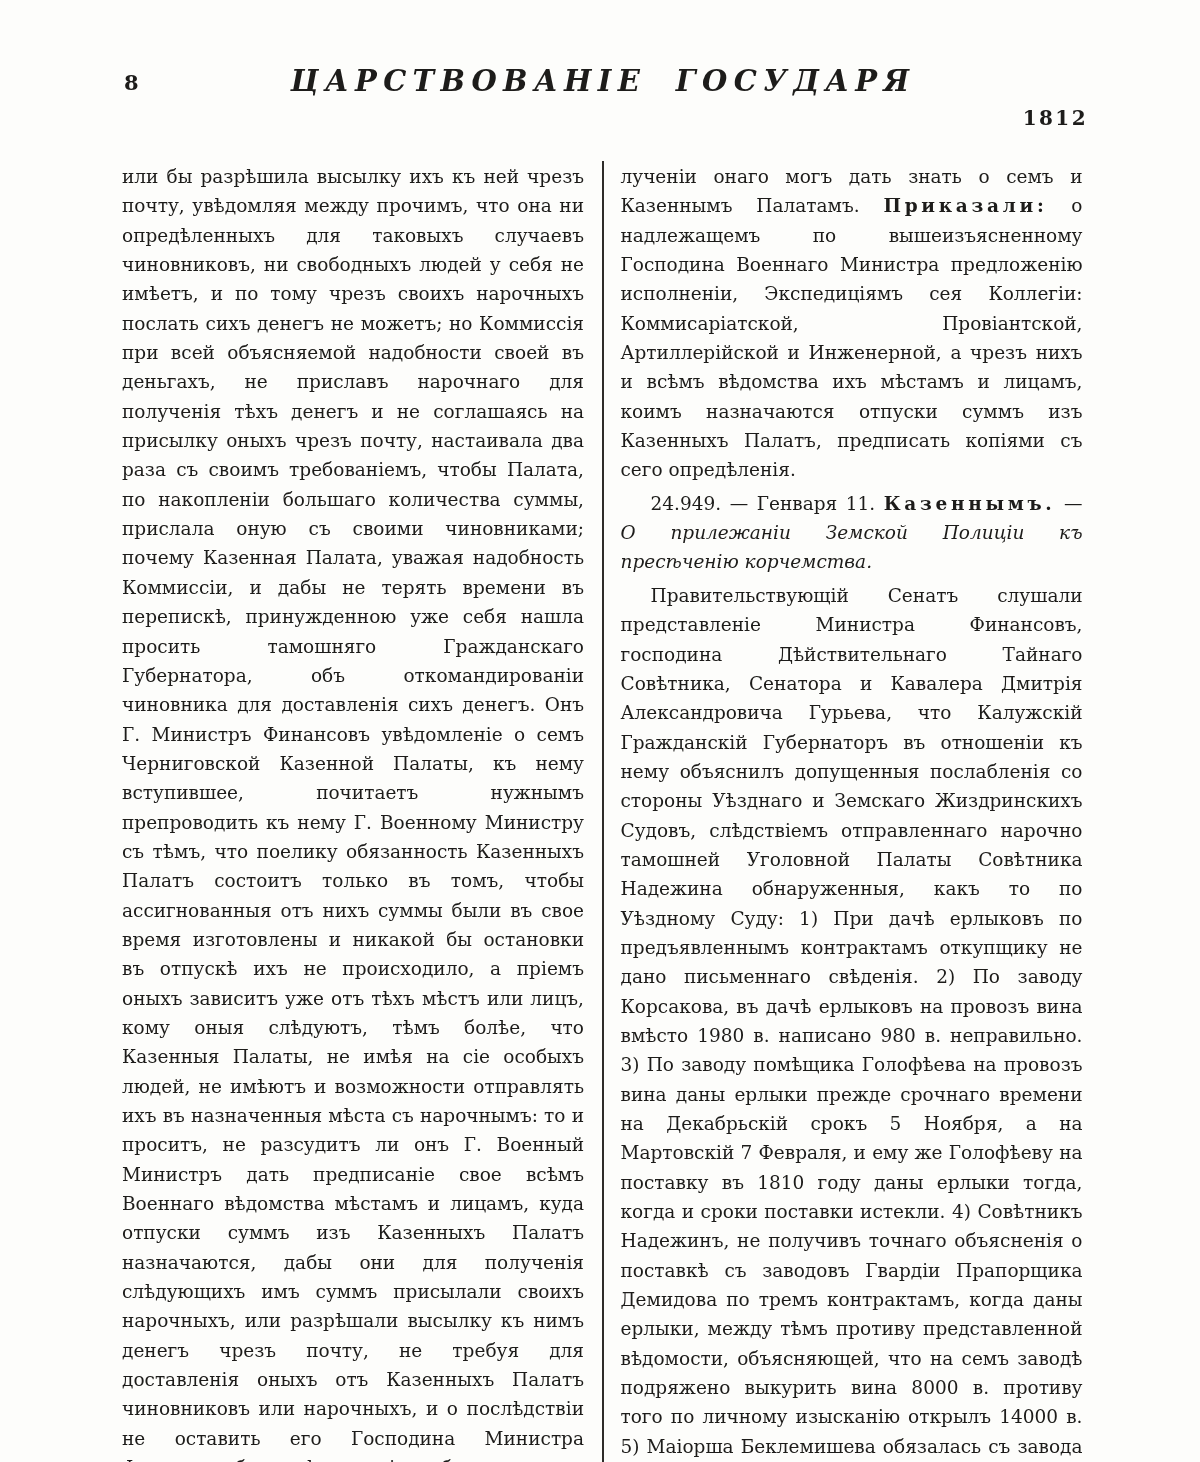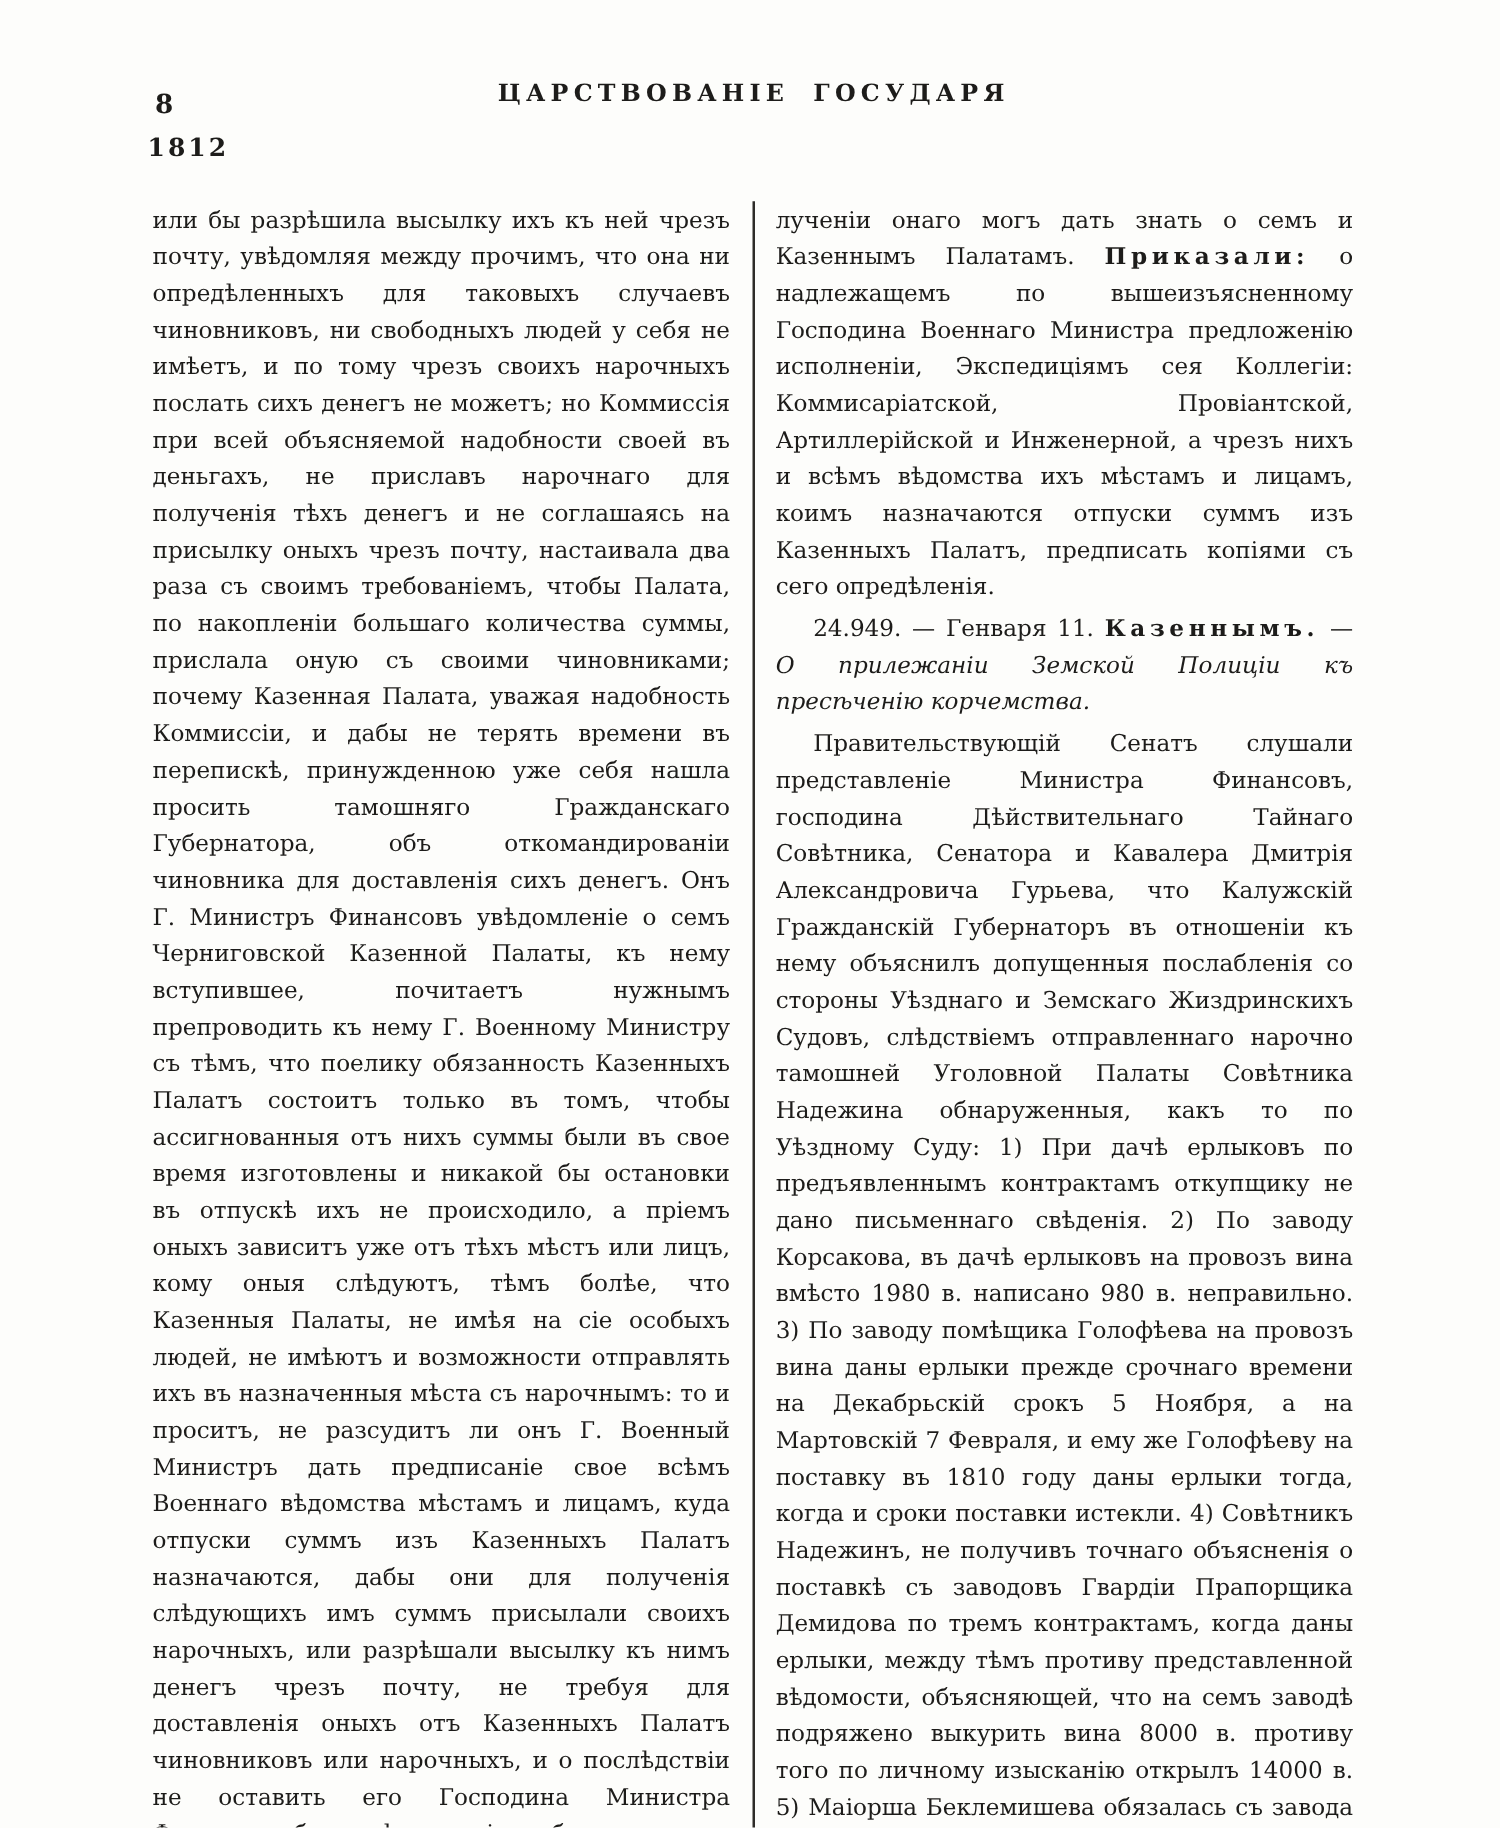--- a/index.html
+++ b/index.html
@@ -24,28 +24,29 @@
   }
   .page-number {
     position: absolute;
     left: 6px;
     top: 6px;
     font-size: 21px;
     font-weight: bold;
   }
   .title {
     display: inline-block;
-    font-size: 19px;
+    font-size: 29px;
     font-weight: bold;
     letter-spacing: 0.22em;
     word-spacing: 0.45em;
     white-space: nowrap;
+    font-style: italic;
   }
   .year {
-    text-align: left;
+    text-align: right;
     font-size: 20px;
     font-weight: bold;
     letter-spacing: 0.12em;
     margin-top: 6px;
     height: 30px;
   }
   .columns {
     display: flex;
     margin-top: 22px;
     align-items: stretch;

